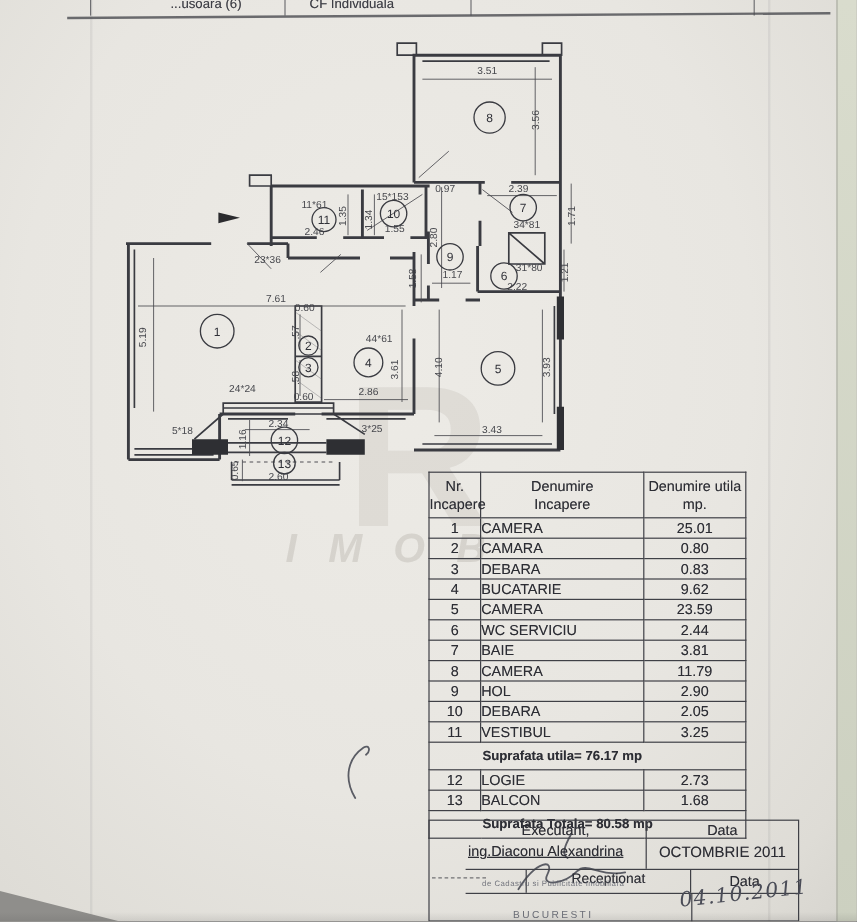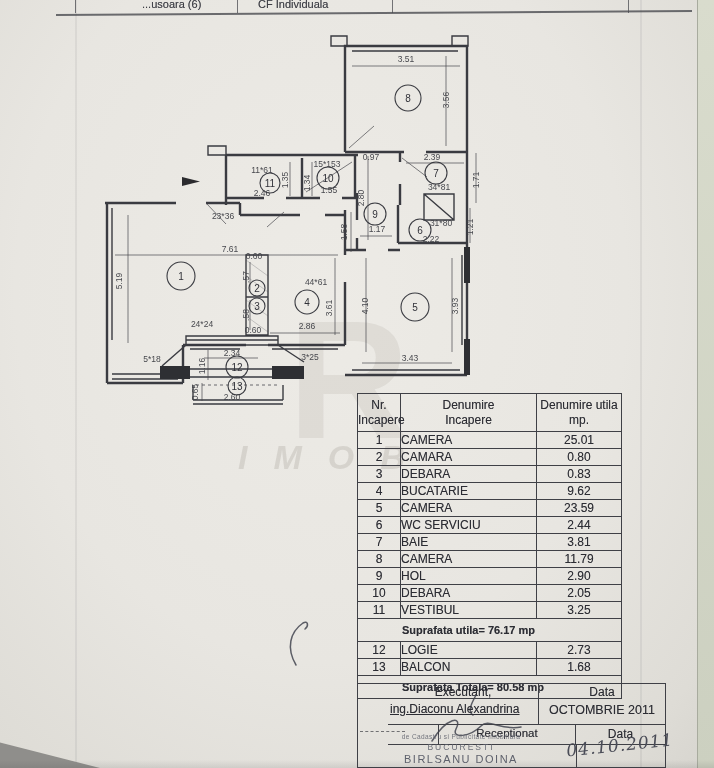--- a/index.html
+++ b/index.html
@@ -55,21 +55,21 @@
   .f-recv{display:grid;grid-template-columns:50px 138px 1fr;height:20px;border-top:1.3px solid #3f4046;box-sizing:border-box;}
   .f-recv .rbox{border-left:1.3px solid #3f4046;border-right:1.3px solid #3f4046;text-align:center;font-size:11.5px;padding-top:2px;}
   .f-recv .rdata{text-align:center;font-size:12px;padding-top:2px;}
   .f-bottom{display:grid;grid-template-columns:188px 1fr;height:25px;border-top:1.3px solid #3f4046;box-sizing:border-box;}
   .f-bottom .bcell-r{border-left:1.3px solid #3f4046;}
   .recv-dash{position:absolute;left:360px;top:731px;width:45px;border-top:1.6px dashed #4a4b50;opacity:.75;}
   
   .stamp{position:absolute;left:355px;top:733px;width:212px;text-align:center;color:#5e616c;
     filter:blur(.3px);pointer-events:none;}
   .stamp .s1{font-size:6.5px;letter-spacing:.4px;white-space:nowrap;opacity:.85;}
-  .stamp .s2{font-size:8.5px;letter-spacing:2px;margin-top:2px;opacity:.9;}
+  .stamp .s2{font-size:8.5px;letter-spacing:2px;margin-top:17px;opacity:.9;}
   .stamp .s3{font-size:11px;font-weight:normal;letter-spacing:1.5px;margin-top:1px;}
   .hand-date{position:absolute;left:566px;top:735px;font-family:"DejaVu Serif",serif;font-style:italic;
     font-size:17px;letter-spacing:1px;color:#4a4c57;transform:rotate(-6deg);white-space:nowrap;}
 </style>
 </head>
 <body>
 
 <div class="page">
 
   <div class="fold" style="left:75px"></div>

